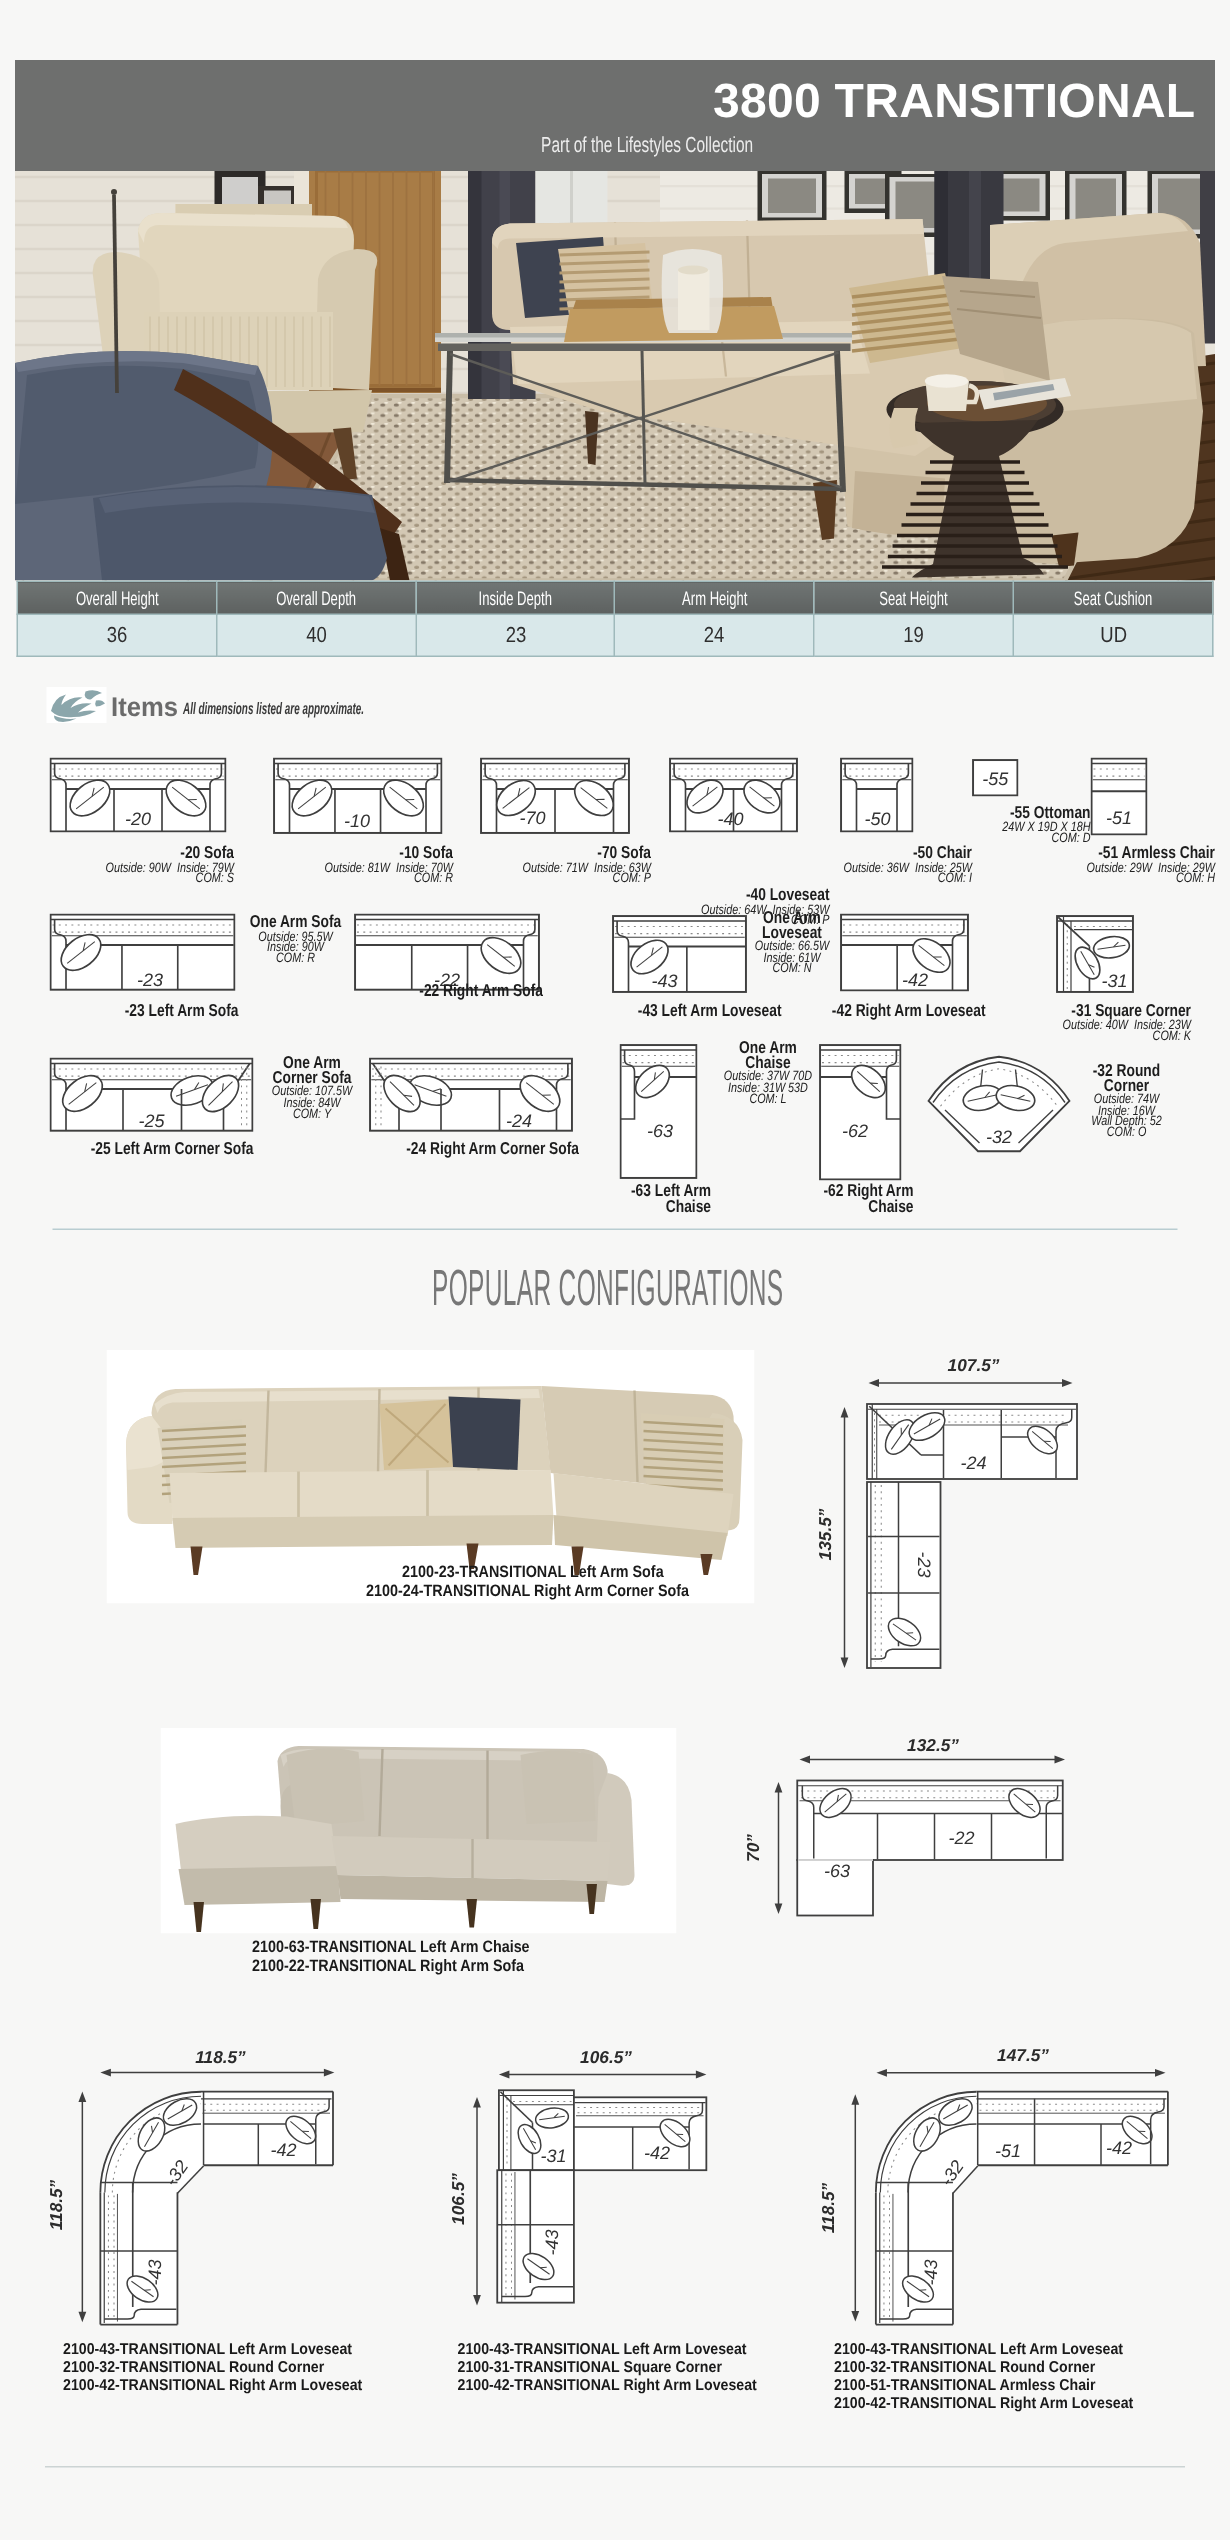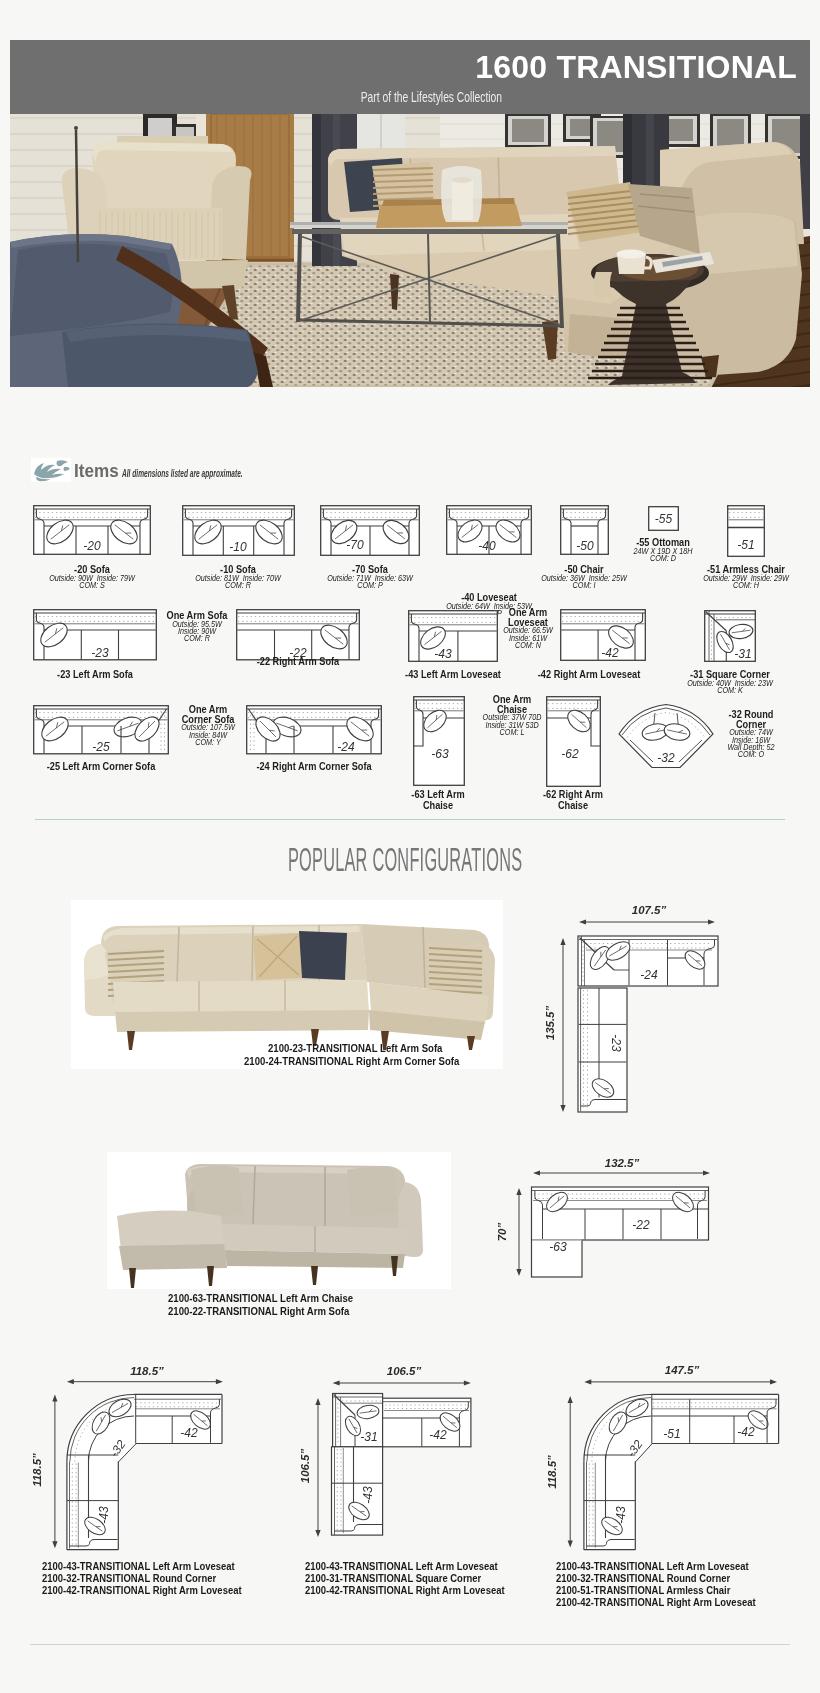--- a/index.html
+++ b/index.html
@@ -1,28 +1,28 @@
 <!DOCTYPE html>
 <html><head><meta charset="utf-8"><style>
 html,body{margin:0;padding:0;}
 body{width:820px;height:1693px;background:#f7f7f6;font-family:"Liberation Sans",sans-serif;position:relative;overflow:hidden;}
 .abs{position:absolute;}
-.itxt{position:absolute;text-align:center;}
+.itxt{position:absolute;text-align:right;}
 .iname{font-size:11.5px;font-weight:bold;color:#1d1d1d;line-height:10.5px;transform:scaleX(0.8);}
 .idim{font-size:9px;font-style:italic;color:#222;line-height:7.3px;transform:scaleX(0.8);}
 .blocktxt{position:absolute;text-align:center;}
 .bname{font-size:11.5px;font-weight:bold;color:#1d1d1d;line-height:9.7px;transform:scaleX(0.8);}
 .cfgcap{position:absolute;font-size:11px;font-weight:bold;color:#1a1a1a;line-height:12.2px;}
 .cfgcap>span{display:inline-block;transform:scaleX(0.87);transform-origin:left center;white-space:nowrap;}
 .capleft>span{transform-origin:left center;transform:scaleX(0.9);}
 </style></head><body>
 
 <div class="abs" style="left:10px;top:40px;width:800px;height:74px;background:#6e6f6e;"></div>
 
-<div class="abs" style="left:10px;top:49px;width:787px;text-align:right;font-size:32px;font-weight:bold;color:#fff;letter-spacing:0.2px;">1600 TRANSITIONAL</div>
+<div class="abs" style="left:10px;top:49px;width:787px;text-align:right;font-size:32px;font-weight:bold;color:#fff;letter-spacing:0.2px;">3800 TRANSITIONAL</div>
 
 <div class="abs" style="left:10px;top:88px;width:786px;text-align:center;"><span style="display:inline-block;transform:scaleX(0.71);transform-origin:right center;font-size:14.5px;color:#ededed;">Part of the Lifestyles Collection</span></div>
 
 <div class="abs" style="left:10px;top:114px;width:800px;height:273px;overflow:hidden;"><svg width="800" height="273" viewBox="0 0 800 273">
       <rect x="0" y="0" width="800" height="165" fill="#e6e1d7"></rect>
       <rect x="430" y="0" width="370" height="165" fill="#edeae3"></rect>
       <line x1="0" y1="4" x2="430" y2="4" stroke="#dbd5ca" stroke-width="1.8"></line>
       <line x1="0" y1="20" x2="430" y2="20" stroke="#dbd5ca" stroke-width="1.8"></line>
       <line x1="0" y1="36" x2="430" y2="36" stroke="#dbd5ca" stroke-width="1.8"></line>
       <line x1="0" y1="52" x2="430" y2="52" stroke="#dbd5ca" stroke-width="1.8"></line>
@@ -238,20 +238,36 @@
       <path d="M243,238 L250,273 L263,273 L256,242 Z" fill="#3d2413"></path>
       <path d="M52,218 Q140,202 238,216 L248,258 Q245,270 238,273 L58,273 Z" fill="#4d576a"></path>
       <path d="M56,218 Q142,204 236,217 L240,228 Q145,214 60,228 Z" fill="#576175"></path>
       <line x1="66" y1="16" x2="68" y2="148" stroke="#45413b" stroke-width="2.5"></line>
       <circle cx="66" cy="14" r="2" fill="#45413b"></circle>
     </svg></div>
 
 <div class="abs" style="left:11px;top:387px;width:798px;">
     <table style="width:798px;border-collapse:collapse;table-layout:fixed;border:1px solid #86a6a9;">
       <tbody>
+        <tr>
+          <td style="height:21px;background:linear-gradient(#707574,#5d6160);border:1px solid #9fb9bb;text-align:center;vertical-align:middle;padding:0;"><span style="display:inline-block;transform:scaleX(0.67);font-size:13px;color:#fff;white-space:nowrap;">Overall Height</span></td>
+          <td style="height:21px;background:linear-gradient(#707574,#5d6160);border:1px solid #9fb9bb;text-align:center;vertical-align:middle;padding:0;"><span style="display:inline-block;transform:scaleX(0.67);font-size:13px;color:#fff;white-space:nowrap;">Overall Depth</span></td>
+          <td style="height:21px;background:linear-gradient(#707574,#5d6160);border:1px solid #9fb9bb;text-align:center;vertical-align:middle;padding:0;"><span style="display:inline-block;transform:scaleX(0.67);font-size:13px;color:#fff;white-space:nowrap;">Inside Depth</span></td>
+          <td style="height:21px;background:linear-gradient(#707574,#5d6160);border:1px solid #9fb9bb;text-align:center;vertical-align:middle;padding:0;"><span style="display:inline-block;transform:scaleX(0.67);font-size:13px;color:#fff;white-space:nowrap;">Arm Height</span></td>
+          <td style="height:21px;background:linear-gradient(#707574,#5d6160);border:1px solid #9fb9bb;text-align:center;vertical-align:middle;padding:0;"><span style="display:inline-block;transform:scaleX(0.67);font-size:13px;color:#fff;white-space:nowrap;">Seat Height</span></td>
+          <td style="height:21px;background:linear-gradient(#707574,#5d6160);border:1px solid #9fb9bb;text-align:center;vertical-align:middle;padding:0;"><span style="display:inline-block;transform:scaleX(0.67);font-size:13px;color:#fff;white-space:nowrap;">Seat Cushion</span></td>
+        </tr>
+        <tr>
+          <td style="height:27px;background:#d9e8ea;border:1px solid #9fb9bb;text-align:center;vertical-align:middle;padding:0;"><span style="display:inline-block;transform:scaleX(0.85);font-size:14.5px;color:#2e2e2e;">36</span></td>
+          <td style="height:27px;background:#d9e8ea;border:1px solid #9fb9bb;text-align:center;vertical-align:middle;padding:0;"><span style="display:inline-block;transform:scaleX(0.85);font-size:14.5px;color:#2e2e2e;">40</span></td>
+          <td style="height:27px;background:#d9e8ea;border:1px solid #9fb9bb;text-align:center;vertical-align:middle;padding:0;"><span style="display:inline-block;transform:scaleX(0.85);font-size:14.5px;color:#2e2e2e;">23</span></td>
+          <td style="height:27px;background:#d9e8ea;border:1px solid #9fb9bb;text-align:center;vertical-align:middle;padding:0;"><span style="display:inline-block;transform:scaleX(0.85);font-size:14.5px;color:#2e2e2e;">24</span></td>
+          <td style="height:27px;background:#d9e8ea;border:1px solid #9fb9bb;text-align:center;vertical-align:middle;padding:0;"><span style="display:inline-block;transform:scaleX(0.85);font-size:14.5px;color:#2e2e2e;">19</span></td>
+          <td style="height:27px;background:#d9e8ea;border:1px solid #9fb9bb;text-align:center;vertical-align:middle;padding:0;"><span style="display:inline-block;transform:scaleX(0.85);font-size:14.5px;color:#2e2e2e;">UD</span></td>
+        </tr>
       </tbody>
     </table>
   </div>
 
 <div class="abs" style="left:31px;top:458px;width:40px;height:24px;background:#fff;">
 <svg width="40" height="24" viewBox="0 0 40 24">
       <g fill="#8ba6ab">
         <path d="M3,16 Q5,7 13,5 Q10,9 10,12 Q16,6 24,7 Q18,10 16,14 Q22,10 30,11 Q24,14 21,17 Q27,15 33,16 Q26,20 18,20 Q8,21 3,16Z"></path>
         <path d="M26,3 Q32,1 37,4 Q33,5 30,8 Q28,9 26,7 Q25,5 26,3Z"></path>
         <path d="M33,9 Q37,8 39,11 Q36,13 33,13 Q32,11 33,9Z"></path>

